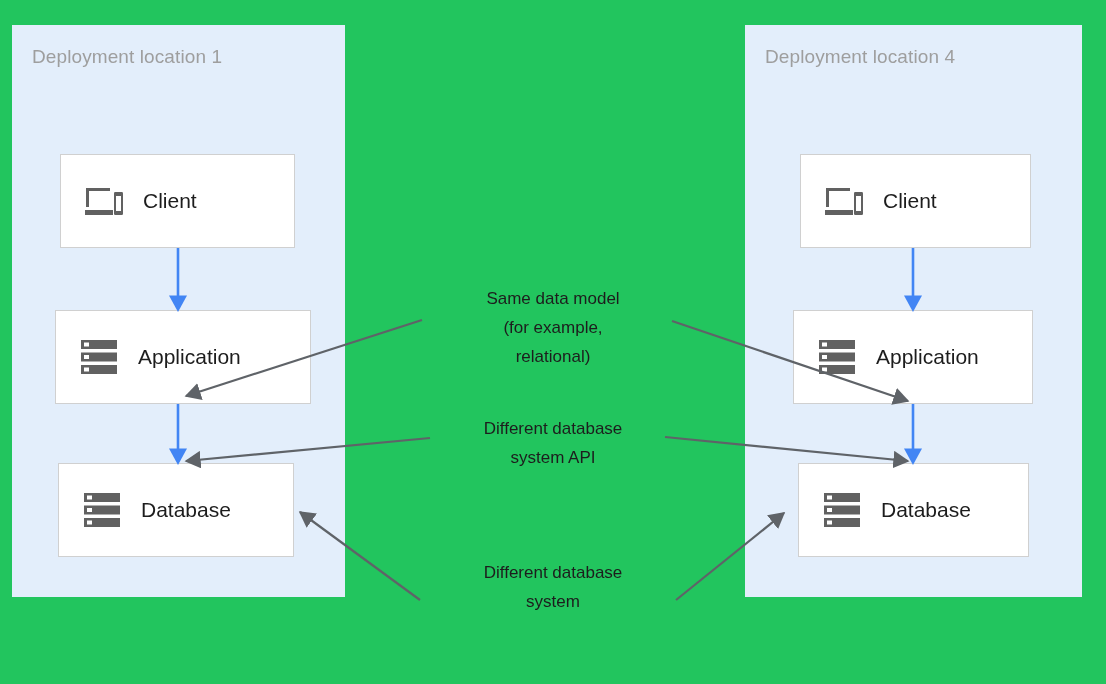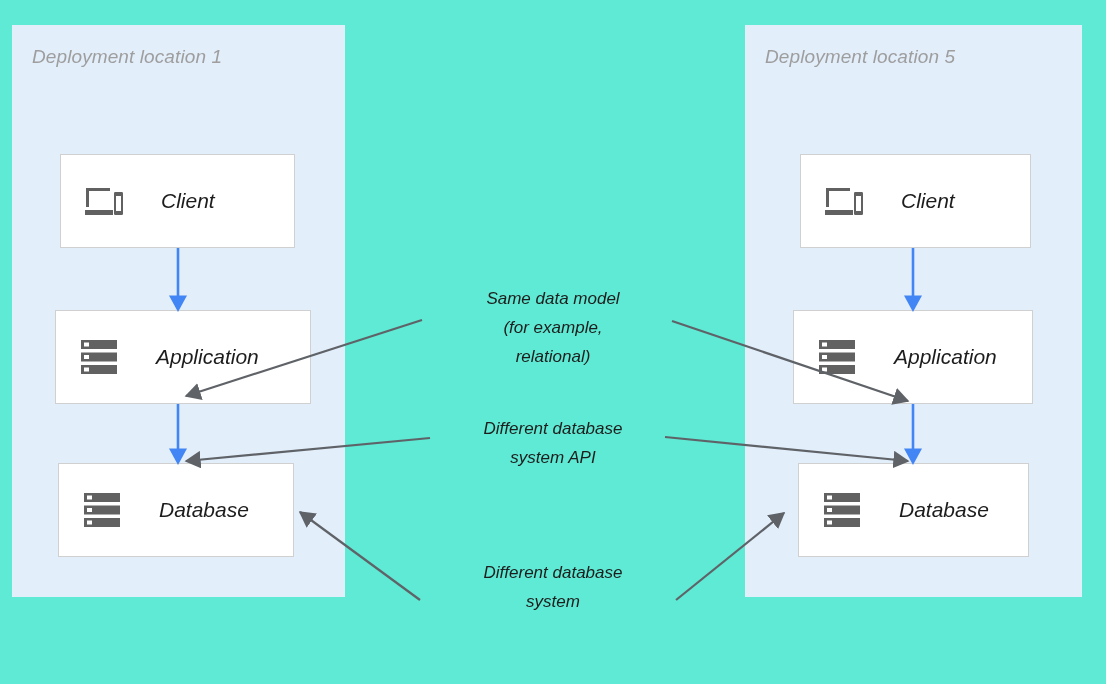--- a/index.html
+++ b/index.html
@@ -9,23 +9,22 @@
     background: #ffffff;
   }
   body {
     font-family: "Liberation Sans", sans-serif;
     -webkit-font-smoothing: antialiased;
   }
   #canvas {
     position: relative;
     width: 1106px;
     height: 684px;
-    background: #5eead4;
+    background: #22c55e;
     overflow: hidden;
-    font-style: italic;
   }
 
   
   .zone {
     position: absolute;
     background: #e3eefb;
     box-sizing: border-box;
   }
   .zone-title {
     position: absolute;
@@ -50,21 +49,21 @@
   .node .icon {
     flex: 0 0 auto;
     margin-left: 22px;
     width: 42px;
     height: 42px;
     display: flex;
     align-items: center;
     justify-content: center;
   }
   .node .node-label {
-    margin-left: 36px;
+    margin-left: 18px;
     font-size: 21px;
     color: #1d1d1d;
     white-space: nowrap;
   }
 
   
   #wires {
     position: absolute;
     left: 0;
     top: 0;
@@ -131,21 +130,21 @@
         <rect x="1" y="13.5" width="36" height="9" fill="#616161"></rect>
         <rect x="4" y="16" width="5" height="4" fill="#ffffff"></rect>
         <rect x="1" y="26" width="36" height="9" fill="#616161"></rect>
         <rect x="4" y="28.5" width="5" height="4" fill="#ffffff"></rect>
       </svg>
     </span>
     <span class="node-label">Database</span>
   </div>
 
   <div class="zone" id="zone-2-box" style="left:745px; top:25px; width:337px; height:572px;">
-    <div class="zone-title">Deployment location 5</div>
+    <div class="zone-title">Deployment location 4</div>
   </div>
 
   <div class="node" style="left:800px; top:154px; width:231px; height:94px;">
     <span class="icon">
       <svg width="40" height="32" viewBox="0 0 40 32" aria-hidden="true">
         <path d="M2 3 h24 v3 H5 v16 H2 Z" fill="#616161"></path>
         <rect x="1" y="25" width="28" height="5" fill="#616161"></rect>
         <path d="M5 6 h21 v16 H5 Z" fill="#ffffff"></path>
         <path d="M2 3 h3 v19 H2 Z" fill="#616161"></path>
         <rect x="30" y="7" width="9" height="23" rx="1.2" fill="#616161"></rect>

